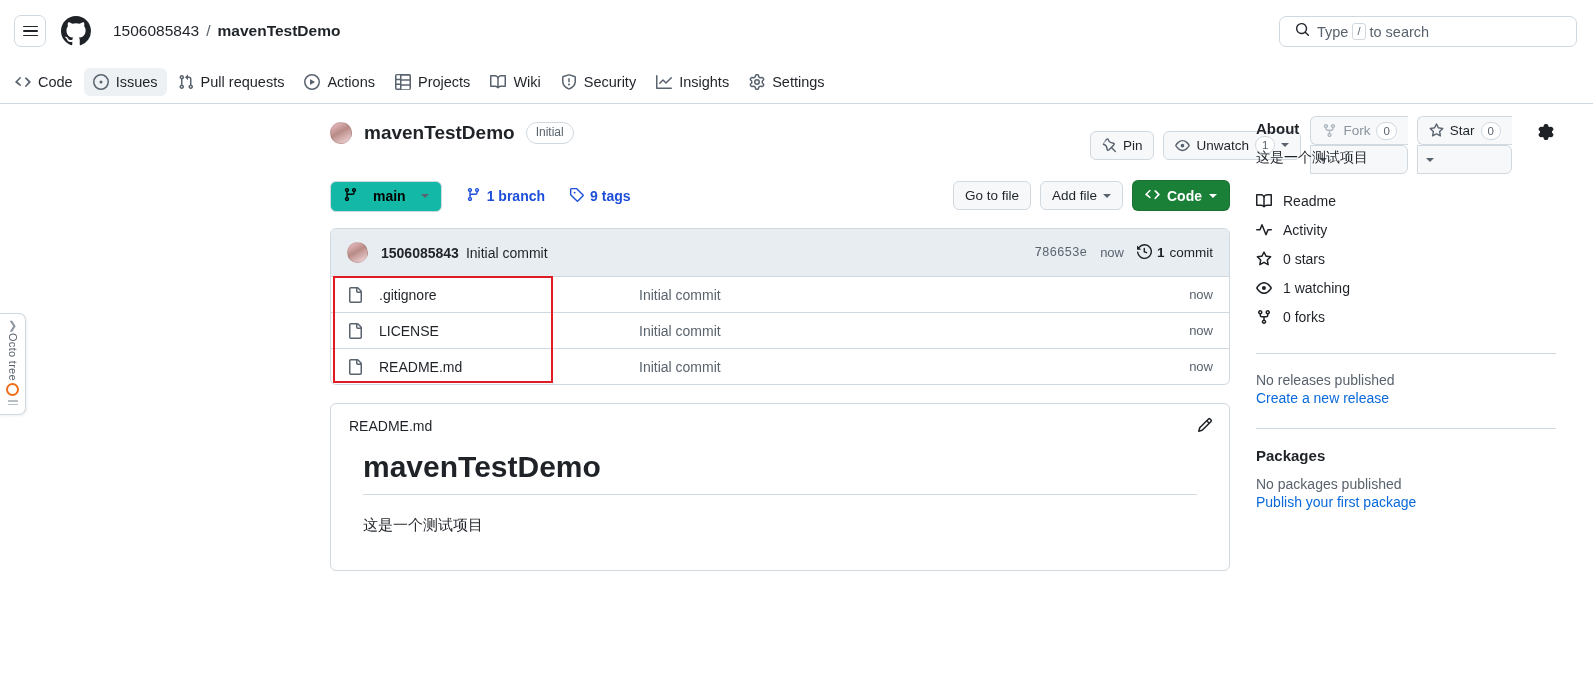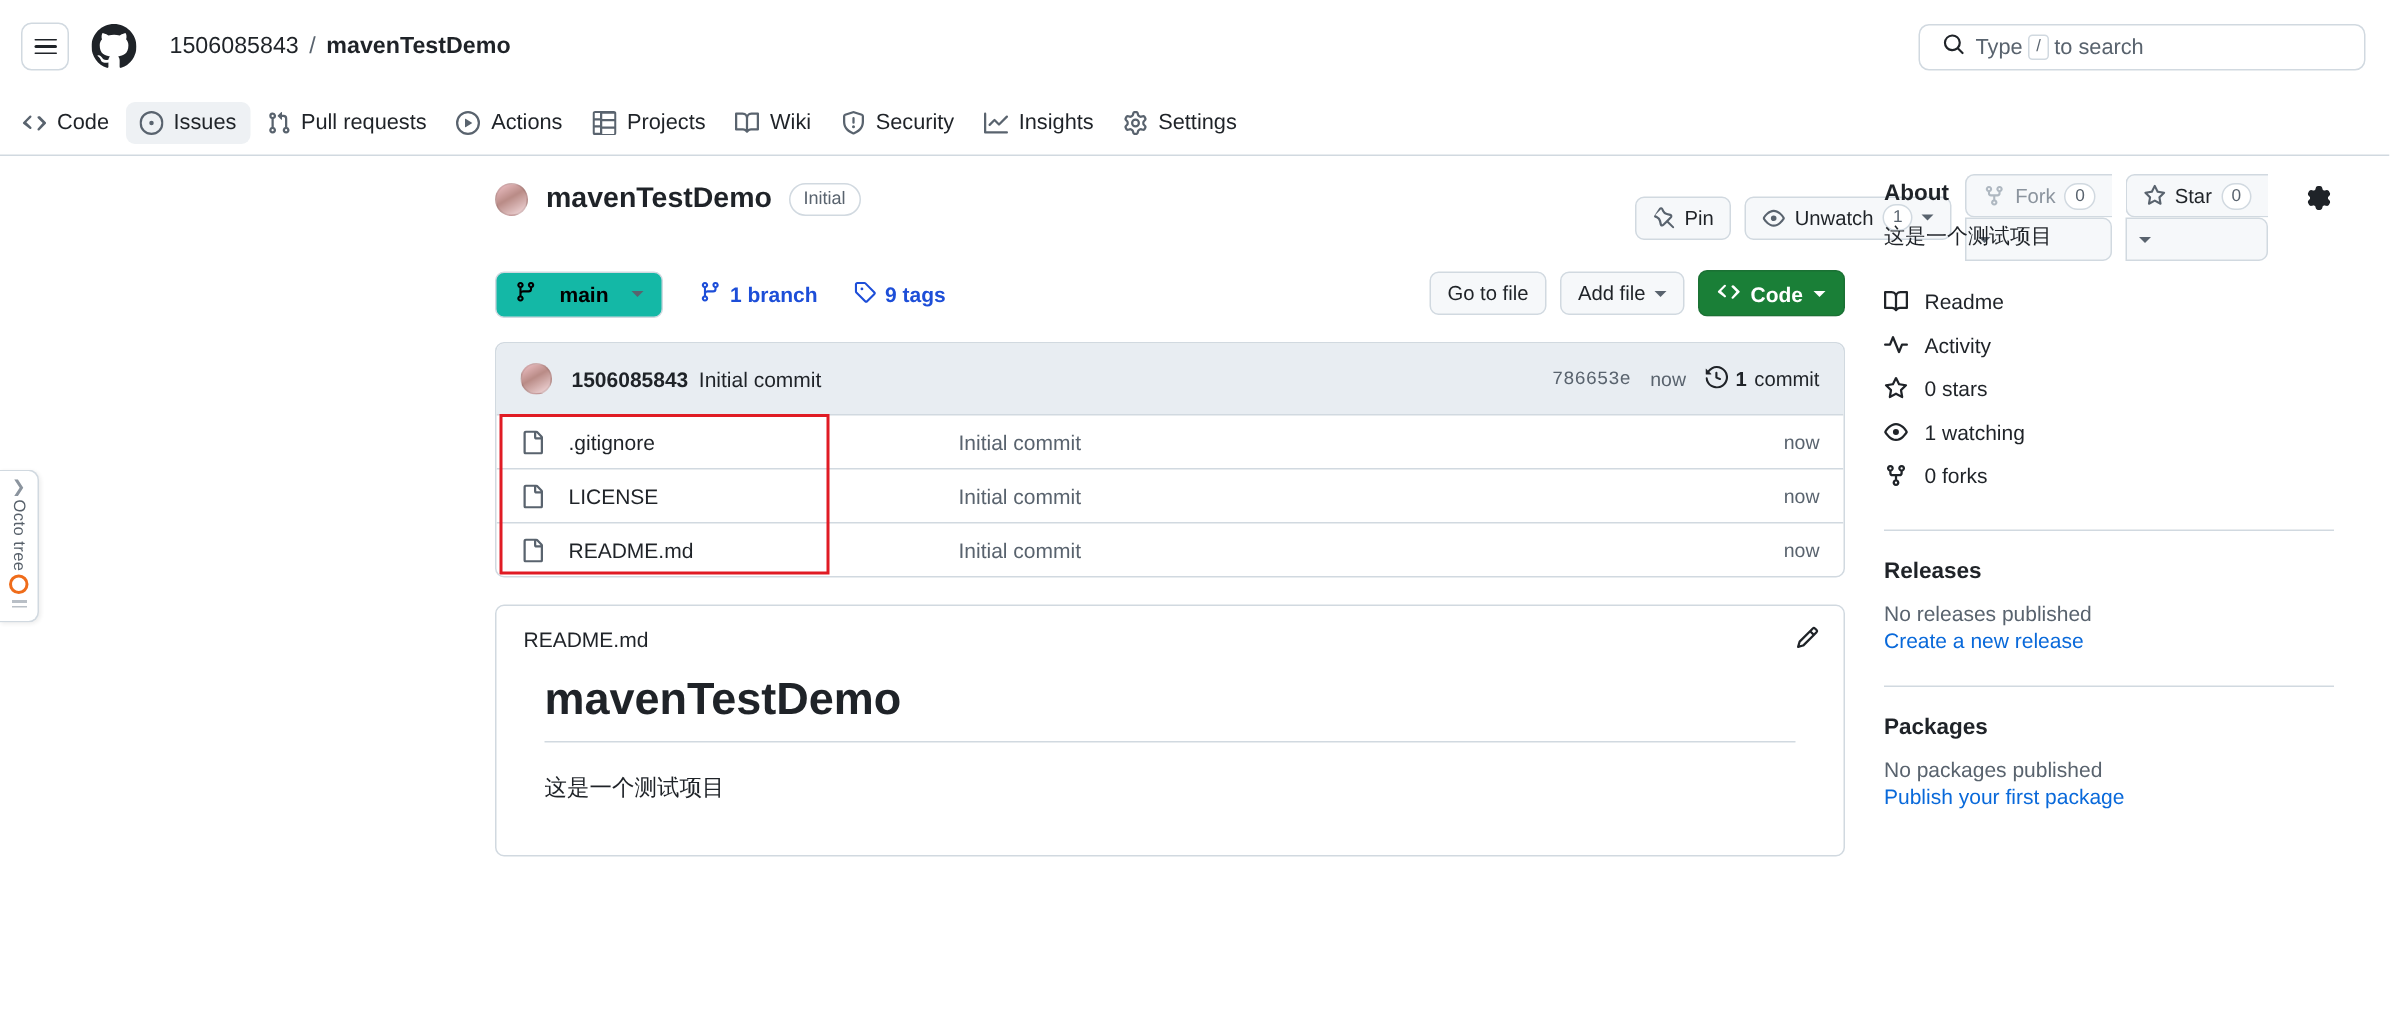--- a/index.html
+++ b/index.html
@@ -732,21 +732,20 @@
       <span class="ico">
         <svg width="16" height="16" viewBox="0 0 16 16" fill="currentColor">
             <path d="M5 5.372v.878c0 .414.336.75.75.75h4.5a.75.75 0 0 0 .75-.75v-.878a2.25 2.25 0 1 1 1.5 0v.878a2.25 2.25 0 0 1-2.25 2.25h-1.5v2.128a2.251 2.251 0 1 1-1.5 0V8.5h-1.5A2.25 2.25 0 0 1 3.5 6.25v-.878a2.25 2.25 0 1 1 1.5 0ZM5 3.25a.75.75 0 1 0-1.5 0 .75.75 0 0 0 1.5 0Zm6.75.75a.75.75 0 1 0 0-1.5.75.75 0 0 0 0 1.5Zm-3 8.75a.75.75 0 1 0-1.5 0 .75.75 0 0 0 1.5 0Z"></path>
           </svg>
       </span>
       <span>0 forks</span>
     </a>
 
     <div class="sb-divider"></div>
 
-    <h2 class="sb-h">Releases</h2>
     <div class="sb-muted">No releases published</div>
     <a class="sb-link">Create a new release</a>
 
     <div class="sb-divider"></div>
 
     <h2 class="sb-h">Packages</h2>
     <div class="sb-muted">No packages published</div>
     <a class="sb-link">Publish your first package</a>
   </div>
 </div>

